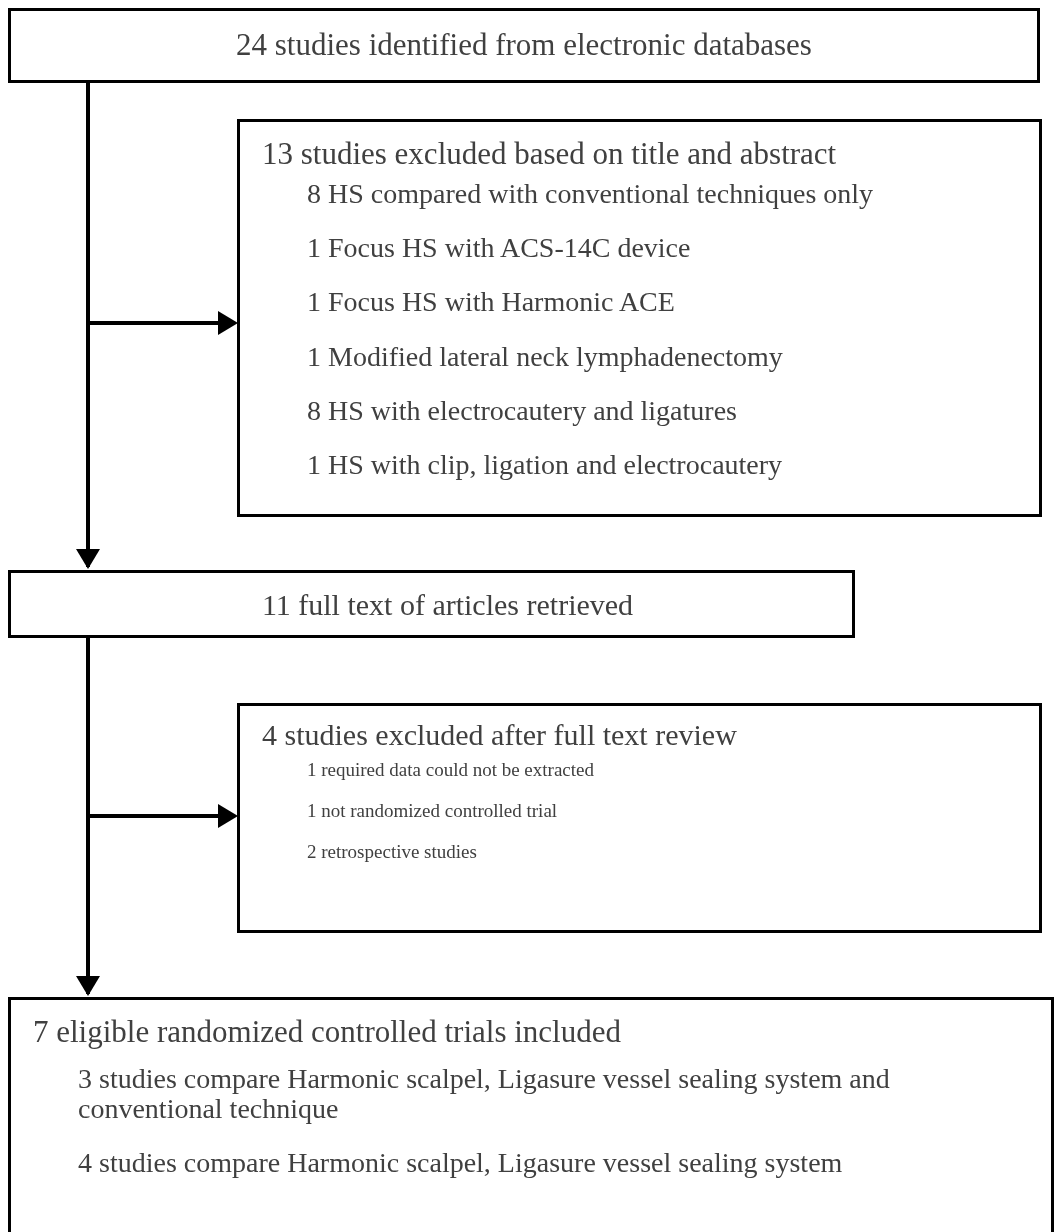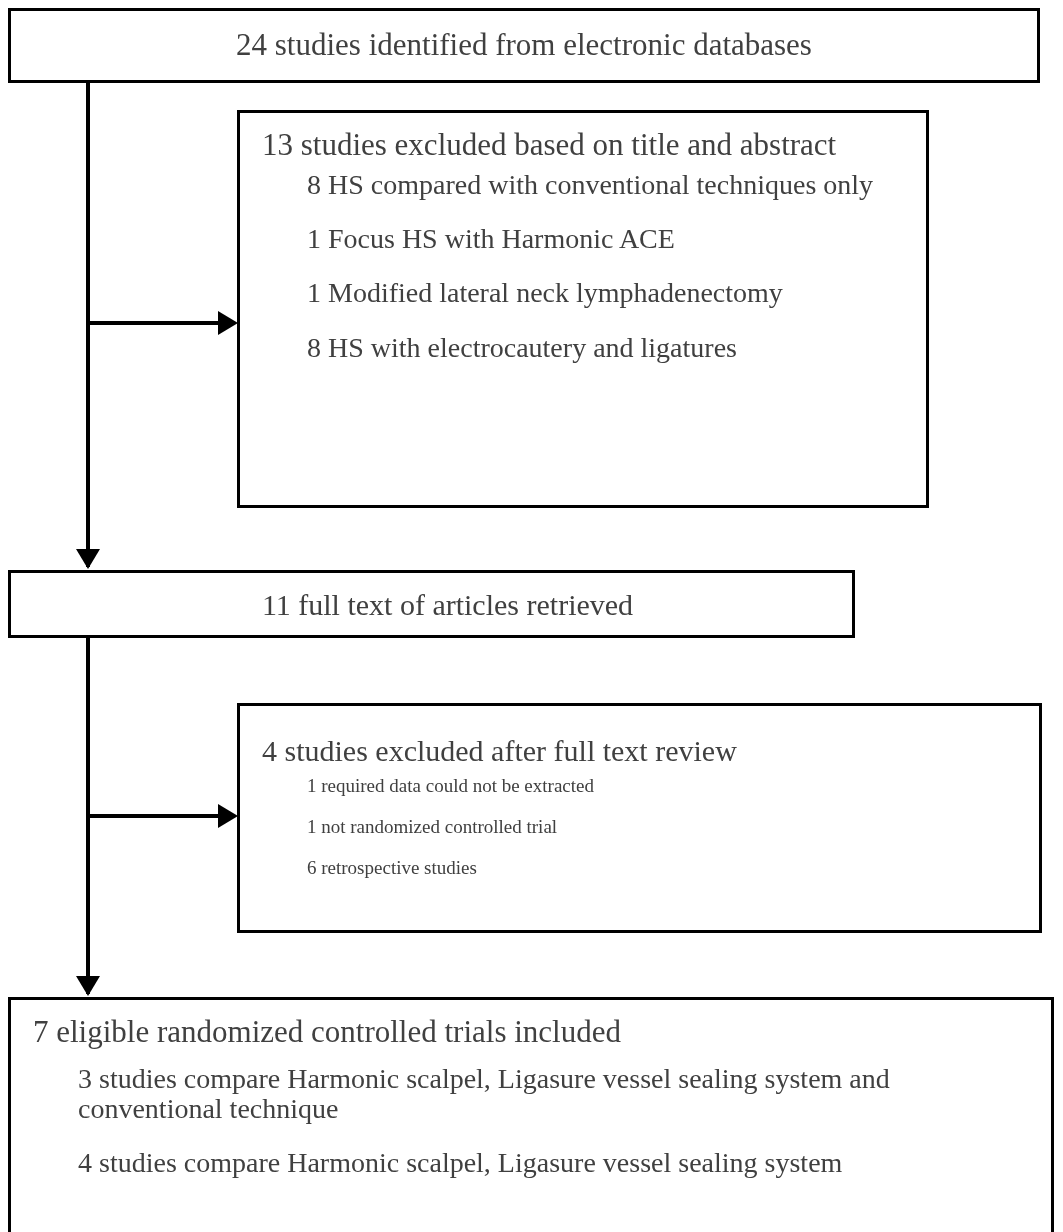--- a/index.html
+++ b/index.html
@@ -51,32 +51,32 @@
     padding-left: 32px;
   }
   #box-fulltext .heading {
     font-size: 30px;
     line-height: 1.1;
     white-space: nowrap;
   }
   
   #box-excluded-title {
     left: 237px;
-    top: 110px;
-    width: 692px;
+    top: 119px;
+    width: 805px;
     height: 398px;
     padding: 14px 16px 10px 22px;
   }
   
   #box-excluded-fulltext {
     left: 237px;
     top: 703px;
     width: 805px;
     height: 230px;
-    padding: 28px 16px 10px 22px;
+    padding: 12px 16px 10px 22px;
   }
   
   #box-included {
     left: 8px;
     top: 997px;
     width: 1046px;
     height: 248px;
     padding: 14px 18px 10px 22px;
   }
   .panel-heading {
@@ -160,36 +160,38 @@
   <div class="arrow-right" style="left:218px; top:804px;"></div>
 
   <div class="box" id="box-identified">
     <div class="heading">24 studies identified from electronic databases</div>
   </div>
 
   <div class="box" id="box-excluded-title">
     <p class="panel-heading">13 studies excluded based on title and abstract</p>
     <ul class="sub-list">
       <li class="sub-item">8 HS compared with conventional techniques only</li>
+      <li class="sub-item">1 Focus HS with ACS-14C device</li>
       <li class="sub-item">1 Focus HS with Harmonic ACE</li>
       <li class="sub-item">1 Modified lateral neck lymphadenectomy</li>
       <li class="sub-item">8 HS with electrocautery and ligatures</li>
+      <li class="sub-item">1 HS with clip, ligation and electrocautery</li>
     </ul>
   </div>
 
   <div class="box" id="box-fulltext">
     <div class="heading">11 full text of articles retrieved</div>
   </div>
 
   <div class="box" id="box-excluded-fulltext">
     <p class="panel-heading">4 studies excluded after full text review</p>
     <ul class="sub-list">
       <li class="sub-item">1 required data could not be extracted</li>
       <li class="sub-item">1 not randomized controlled trial</li>
-      <li class="sub-item">6 retrospective studies</li>
+      <li class="sub-item">2 retrospective studies</li>
     </ul>
   </div>
 
   <div class="box" id="box-included">
     <p class="panel-heading">7 eligible randomized controlled trials included</p>
     <ul class="sub-list">
       <li class="sub-item">3 studies compare Harmonic scalpel, Ligasure vessel sealing system and conventional technique</li>
       <li class="sub-item">4 studies compare Harmonic scalpel, Ligasure vessel sealing system</li>
     </ul>
   </div>

